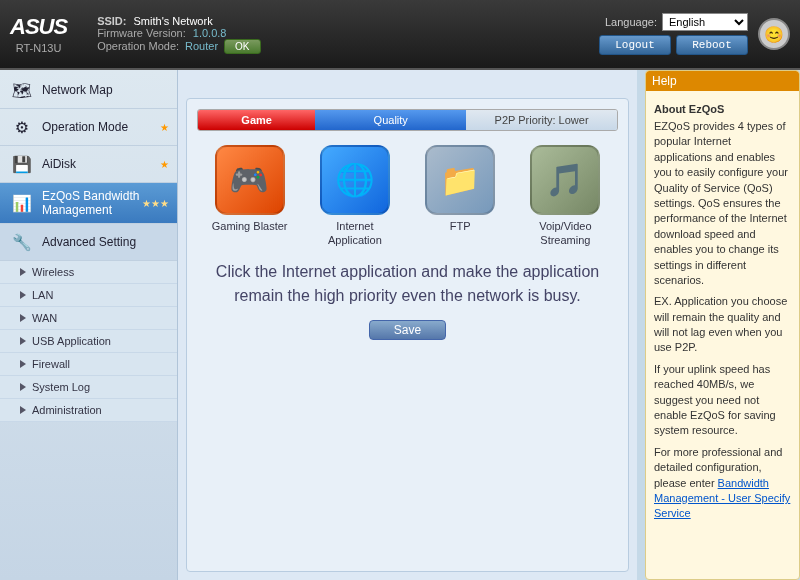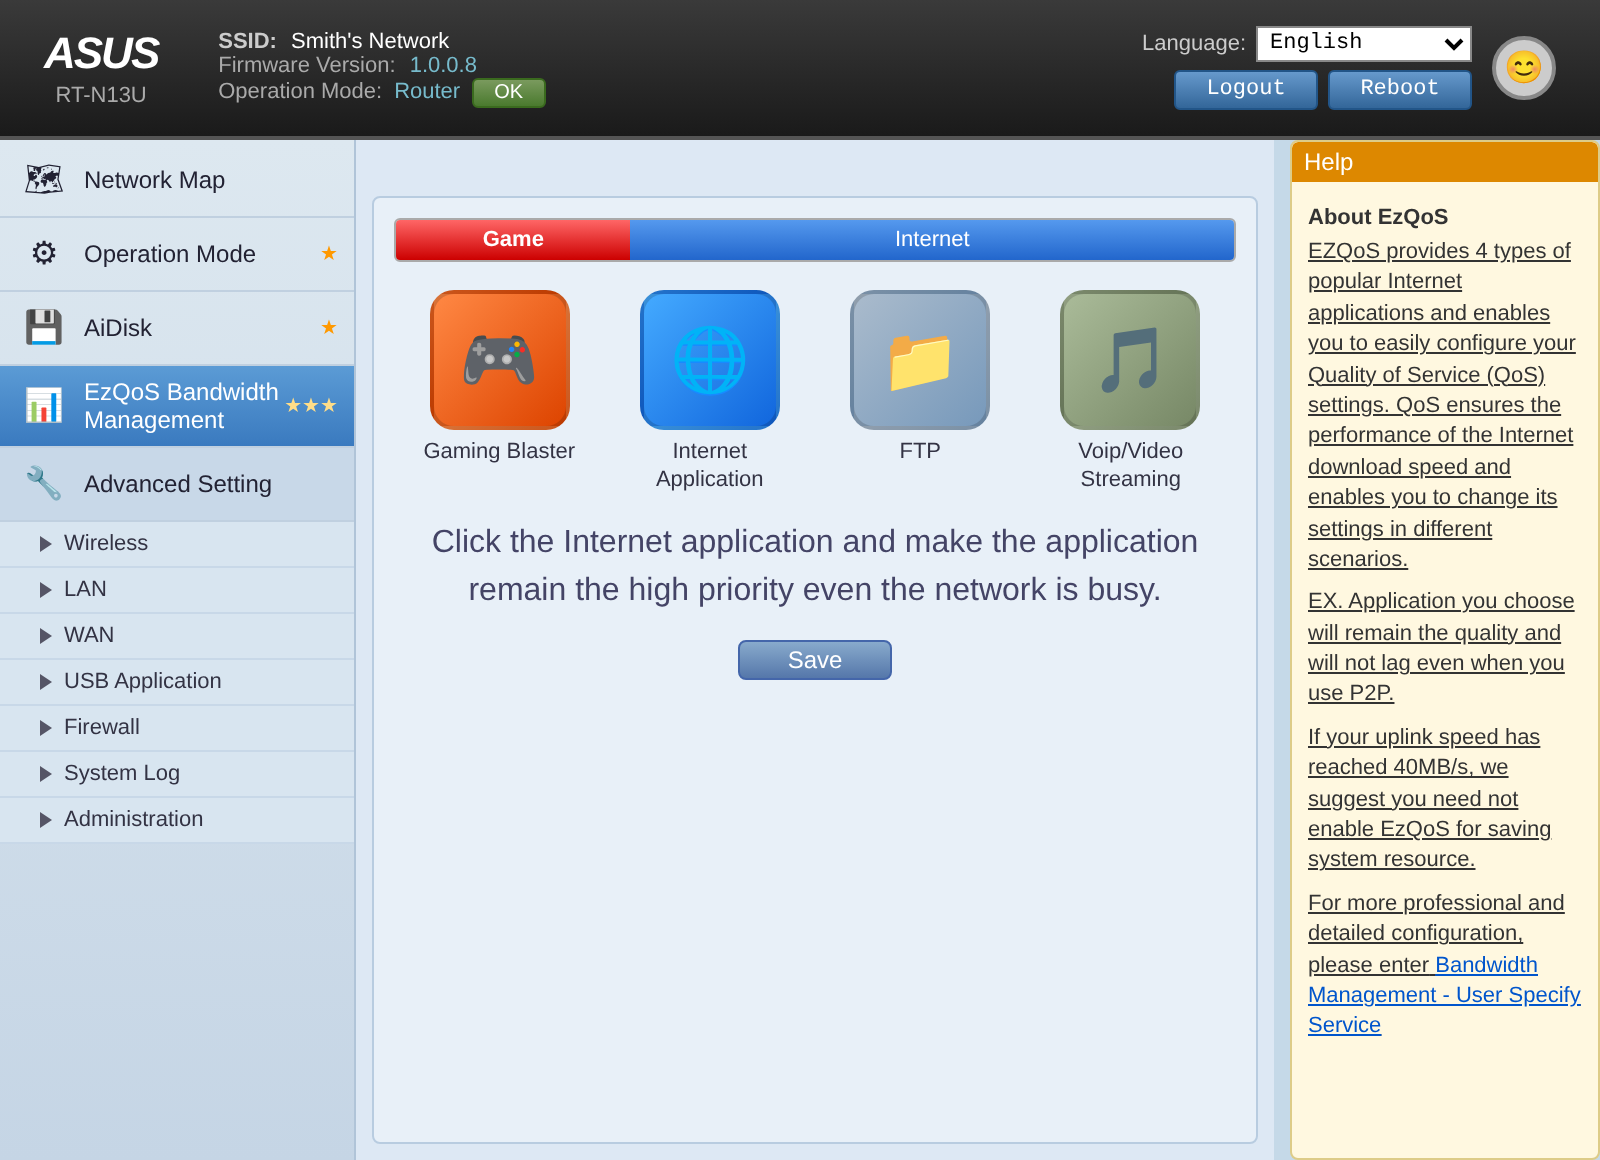--- a/index.html
+++ b/index.html
@@ -4,21 +4,21 @@
   <style>
     * { box-sizing: border-box; margin: 0; padding: 0; }
     body { width: 800px; height: 580px; font-family: Arial, sans-serif; font-size: 12px; background: #c5d9e8; overflow: hidden; }
 
     
     #header {
       background: linear-gradient(to bottom, #3a3a3a, #1a1a1a);
       height: 70px;
       display: flex;
       align-items: center;
-      padding: 0 22px;
+      padding: 0 10px;
       border-bottom: 2px solid #555;
     }
     #logo-area {
       display: flex;
       flex-direction: column;
       align-items: center;
       margin-right: 20px;
     }
     #asus-logo {
       color: white;
@@ -52,22 +52,21 @@
       align-items: center;
       gap: 5px;
       color: #ccc;
       font-size: 11px;
     }
     #language-select {
       background: white;
       border: 1px solid #888;
       font-size: 11px;
       padding: 1px 2px;
-      width: 108px;
-      font-family: Liberation Mono, monospace;
+      width: 86px;
     }
     #header-buttons {
       display: flex;
       gap: 5px;
     }
     .header-btn {
       background: linear-gradient(to bottom, #6699cc, #336699);
       color: white;
       border: 1px solid #225588;
       padding: 3px 14px;
@@ -298,21 +297,20 @@
     }
     #help-panel h4 {
       font-size: 11px;
       font-weight: bold;
       margin-bottom: 4px;
       margin-top: 12px;
     }
     #help-panel p {
       margin-bottom: 6px;
       line-height: 1.4;
-      text-decoration: underline;
     }
     #help-panel a {
       color: #0055cc;
     }
 
     
     #content-help-row {
       display: flex;
       gap: 8px;
       flex: 1;
@@ -424,21 +422,24 @@
   <div id="content-help-row">
 
     <div id="content-area">
       <div id="ezqos-panel">
 
         <div id="progress-bar-container">
           <div id="bar-game" style="width:28%">
             <span>Game</span>
           </div>
           <div id="bar-internet">
-            <span>Internet</span>
+            <span>Quality</span>
+          </div>
+          <div id="bar-p2p">
+            <span>P2P Priority: Lower</span>
           </div>
         </div>
 
         <div id="app-icons">
 
           <div class="app-item">
             <div class="app-icon-box gaming">🎮</div>
             <span class="app-label">Gaming Blaster</span>
           </div>
 

